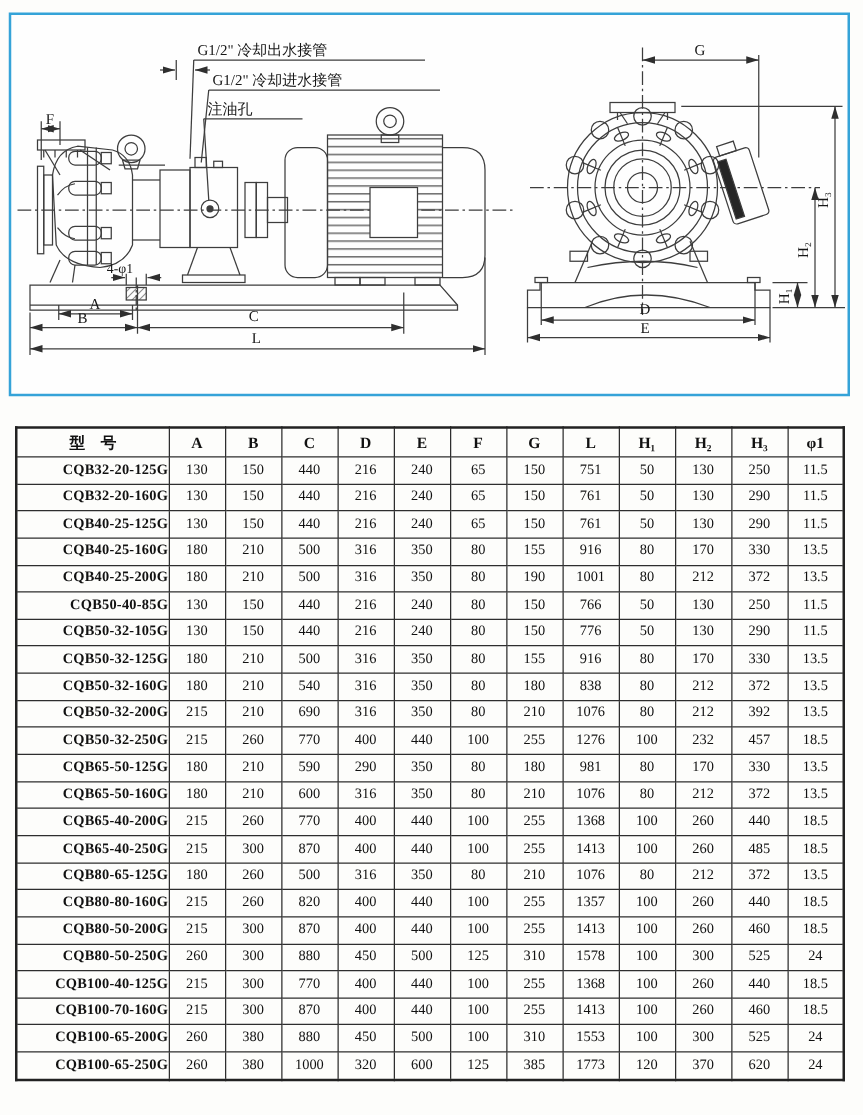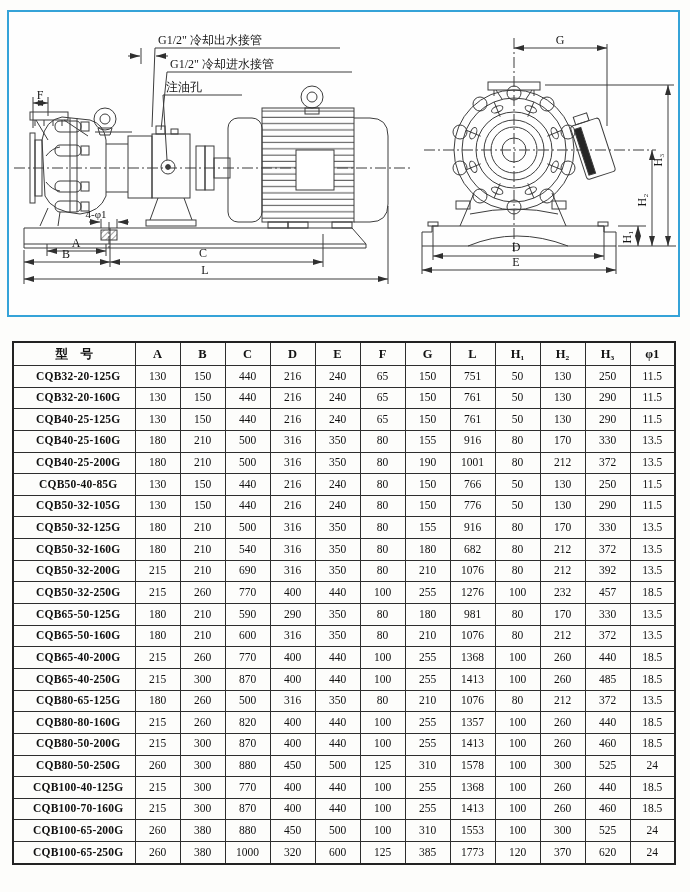--- a/index.html
+++ b/index.html
@@ -5,21 +5,21 @@
   html,body{margin:0;padding:0;}
   body{width:690px;height:892px;background:#fdfdfb;font-family:"Liberation Serif",serif;}
   .page{position:relative;width:690px;height:892px;overflow:hidden;}
   .drawing-frame{position:absolute;left:7px;top:10px;width:669px;height:303px;border:2px solid #35a3d8;background:#fefefe;}
   .drawing-svg{position:absolute;left:0;top:0;width:690px;height:330px;}
   .dim-table{position:absolute;left:12px;top:341px;width:638px;border-collapse:collapse;table-layout:fixed;
              font-family:"Liberation Serif",serif;color:#111;border:2px solid #222;}
   .dim-table th{border:1px solid #2e2e2e;height:22px;font-size:12.5px;font-weight:bold;text-align:center;
                 padding:0;line-height:1;white-space:pre;}
   .dim-table td{border:1px solid #2e2e2e;height:20.65px;font-size:11.5px;text-align:center;padding:0;line-height:1;}
-  .dim-table td.model{text-align:center;padding-left:8px;font-weight:bold;font-size:11.5px;letter-spacing:.2px;}
+  .dim-table td.model{text-align:right;padding-left:8px;font-weight:bold;font-size:11.5px;letter-spacing:.2px;}
   svg text{font-family:"Liberation Serif",serif;}
 </style>
 </head>
 <body>
 
 <div class="page">
 
   <div class="drawing-frame"></div>
 
   <svg class="drawing-svg" viewBox="0 0 690 330" xmlns="http://www.w3.org/2000/svg">
@@ -397,21 +397,21 @@
         </tr>
         <tr>
           <td class="model">CQB50-32-160G</td>
           <td>180</td>
           <td>210</td>
           <td>540</td>
           <td>316</td>
           <td>350</td>
           <td>80</td>
           <td>180</td>
-          <td>682</td>
+          <td>838</td>
           <td>80</td>
           <td>212</td>
           <td>372</td>
           <td>13.5</td>
         </tr>
         <tr>
           <td class="model">CQB50-32-200G</td>
           <td>215</td>
           <td>210</td>
           <td>690</td>

